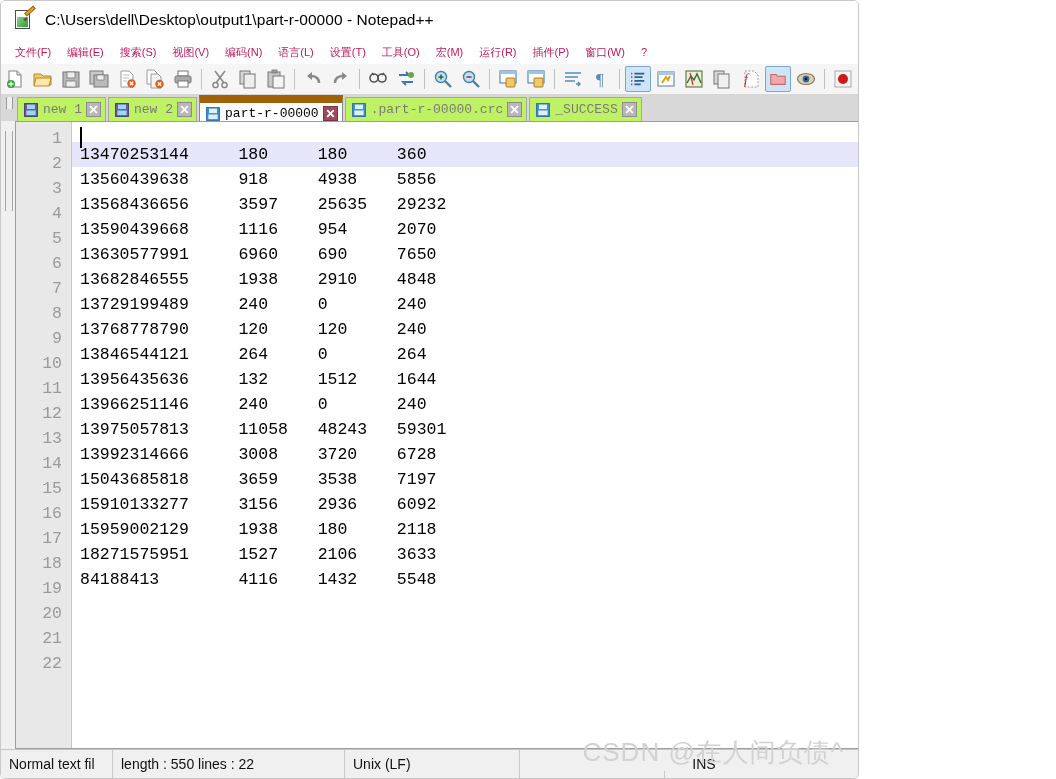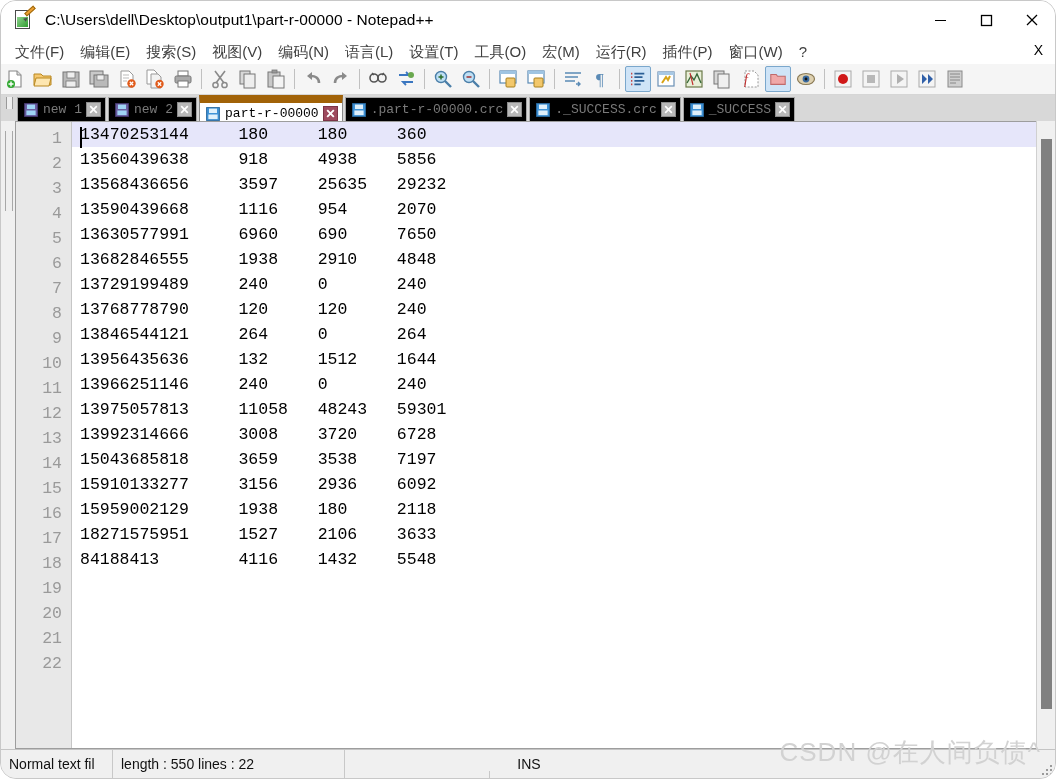--- a/index.html
+++ b/index.html
@@ -5,25 +5,25 @@
   html, body {
     margin: 0; padding: 0;
     width: 1056px; height: 779px;
     overflow: hidden;
     background: #ffffff;
     font-family: "Liberation Sans", sans-serif;
     -webkit-font-smoothing: antialiased;
   }
   #app {
     position: relative;
-    width: 1056px; height: 779px;
+    width: 859px; height: 779px;
     background: #f0f0f0;
     border: 1px solid #c8c8c8;
     box-sizing: border-box;
-    border-radius: 16px;
+    border-radius: 5px;
     overflow: hidden;
   }
 
   
   .titlebar {
     position: absolute; top: 0; left: 0;
     width: 1054px; height: 38px;
     background: #ffffff;
     display: flex; align-items: center;
     box-sizing: border-box;
@@ -79,22 +79,22 @@
 
   
   .menubar {
     position: absolute; top: 38px; left: 0;
     width: 1054px; height: 25px;
     background: #ffffff;
     display: flex; align-items: center;
     box-sizing: border-box;
   }
   .menu-item {
-    font-size: 15px;
-    color: #404040;
+    font-size: 11px;
+    color: #be185d;
     padding: 2px 8px;
     white-space: nowrap;
     line-height: 18px;
   }
   .menu-item:first-child { margin-left: 6px; }
   .menu-close {
     position: absolute; right: 12px; top: 3px;
     font-size: 14px; color: #000;
   }
 
@@ -147,21 +147,21 @@
     content:''; position:absolute; left:5px; top:2px;
     width:5px; height:12px;
     border-left: 1px solid #9a9a9a;
     border-right: 1px solid #9a9a9a;
     background: #efefef;
   }
   .tab {
     height: 24px;
     display: flex; align-items: center;
     padding: 0 4px 0 6px;
-    background: #000000;
+    background: #bef264;
     border: 1px solid #a6a6a6;
     border-bottom: none;
     box-sizing: border-box;
     margin-right: 2px;
     position: relative;
     flex: none;
   }
   .tab.active {
     background: #ffffff;
     height: 26px;
@@ -241,21 +241,21 @@
     font-family: "Liberation Mono", "DejaVu Sans Mono", monospace;
     font-size: 16.5px;
     line-height: 25px;
     color: #9a9a9a;
     text-align: right;
     padding-right: 9px;
     white-space: pre;
   }
   .code {
     flex: 1;
-    padding-top: 0;
+    padding-top: 20px;
     padding-left: 8px;
     background: #ffffff;
     position: relative;
     overflow: hidden;
   }
   .code .row {
     font-family: "Liberation Mono", "DejaVu Sans Mono", monospace;
     font-size: 16.5px;
     line-height: 25px;
     color: #000000;
@@ -682,35 +682,20 @@
           </svg>
       </div>
       <span class="tab-label">.part-r-00000.crc</span>
       <span class="tab-close">
         <svg width="9" height="9" viewBox="0 0 9 9">
             <path d="M1.2 1.2l6.6 6.6M7.8 1.2L1.2 7.8" stroke="#fff" stroke-width="1.7"></path>
           </svg>
       </span>
     </div>
 
-    <div class="tab">
-      <div class="tab-icon">
-        <svg width="14" height="14" viewBox="0 0 14 14">
-            <rect x="0.6" y="0.6" width="12.8" height="12.8" fill="#3f93d6" stroke="#2a6ba0" stroke-width="1"></rect>
-            <rect x="3" y="1.6" width="8" height="4.4" fill="#dff0fb"></rect>
-            <rect x="2.4" y="7.5" width="9.2" height="4.6" fill="#dff0fb"></rect>
-          </svg>
-      </div>
-      <span class="tab-label">._SUCCESS.crc</span>
-      <span class="tab-close">
-        <svg width="9" height="9" viewBox="0 0 9 9">
-            <path d="M1.2 1.2l6.6 6.6M7.8 1.2L1.2 7.8" stroke="#fff" stroke-width="1.7"></path>
-          </svg>
-      </span>
-    </div>
 
     <div class="tab">
       <div class="tab-icon">
         <svg width="14" height="14" viewBox="0 0 14 14">
             <rect x="0.6" y="0.6" width="12.8" height="12.8" fill="#3f93d6" stroke="#2a6ba0" stroke-width="1"></rect>
             <rect x="3" y="1.6" width="8" height="4.4" fill="#dff0fb"></rect>
             <rect x="2.4" y="7.5" width="9.2" height="4.6" fill="#dff0fb"></rect>
           </svg>
       </div>
       <span class="tab-label">_SUCCESS</span>
@@ -773,20 +758,21 @@
         </div>
     </div>
     <div class="vscroll">
       <div class="thumb"></div>
     </div>
   </div>
 
   <div class="statusbar">
     <div class="sb-cell sb-doctype">Normal text fil</div>
     <div class="sb-cell sb-length">length : 550    lines : 22</div>
+    <div class="sb-cell sb-eol">Unix (LF)</div>
     <div class="sb-cell sb-enc">UTF-8</div>
     <div class="sb-cell sb-ins nb">INS</div>
     <div class="sb-grip">
       <i style="right:0;bottom:0"></i>
         <i style="right:4px;bottom:0"></i>
         <i style="right:8px;bottom:0"></i>
       <i style="right:0;bottom:4px"></i>
         <i style="right:4px;bottom:4px"></i>
       <i style="right:0;bottom:8px"></i>
     </div>

